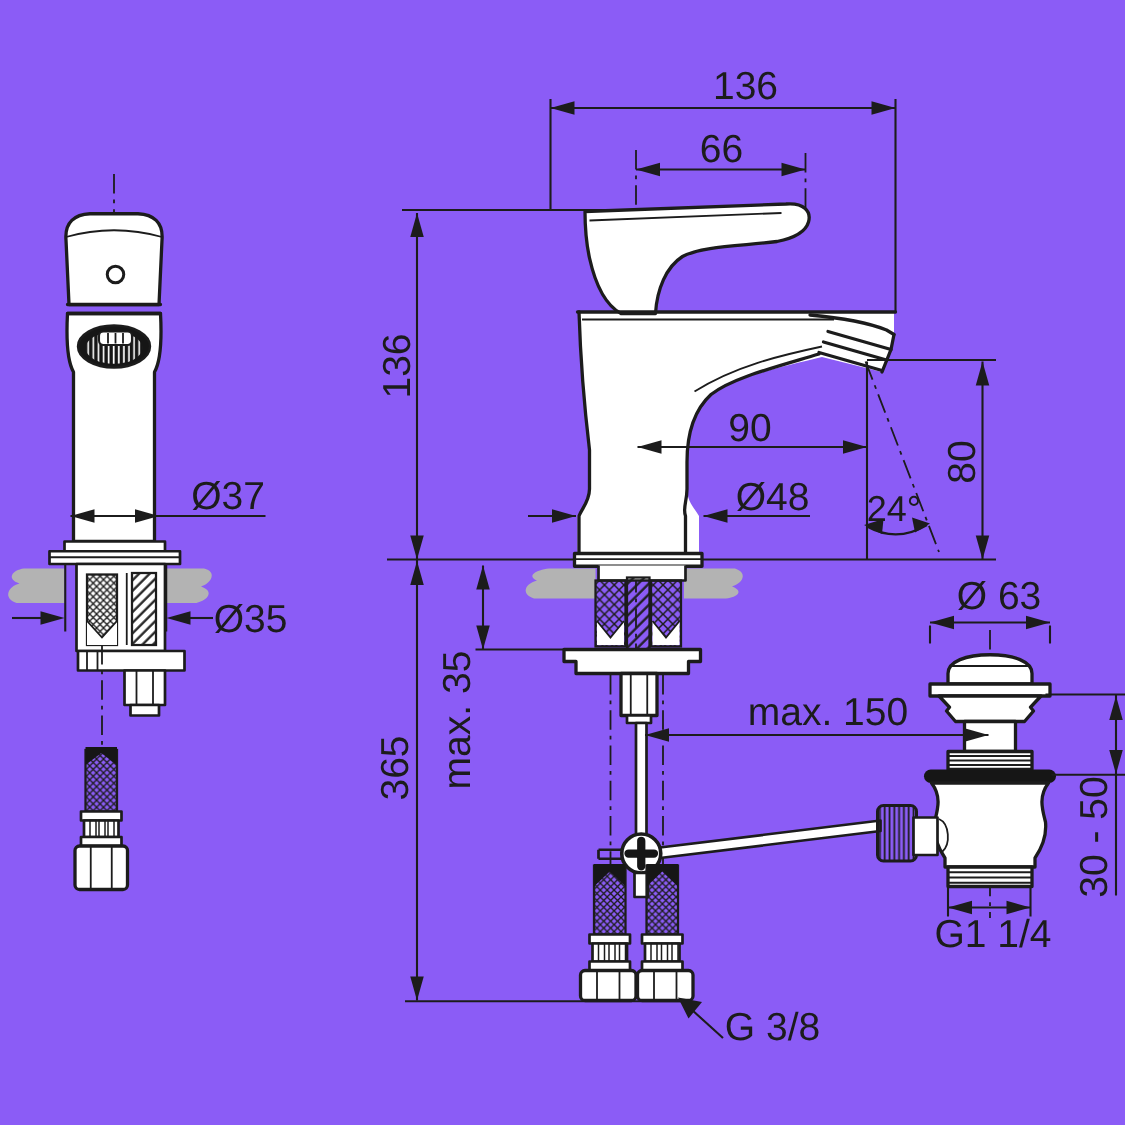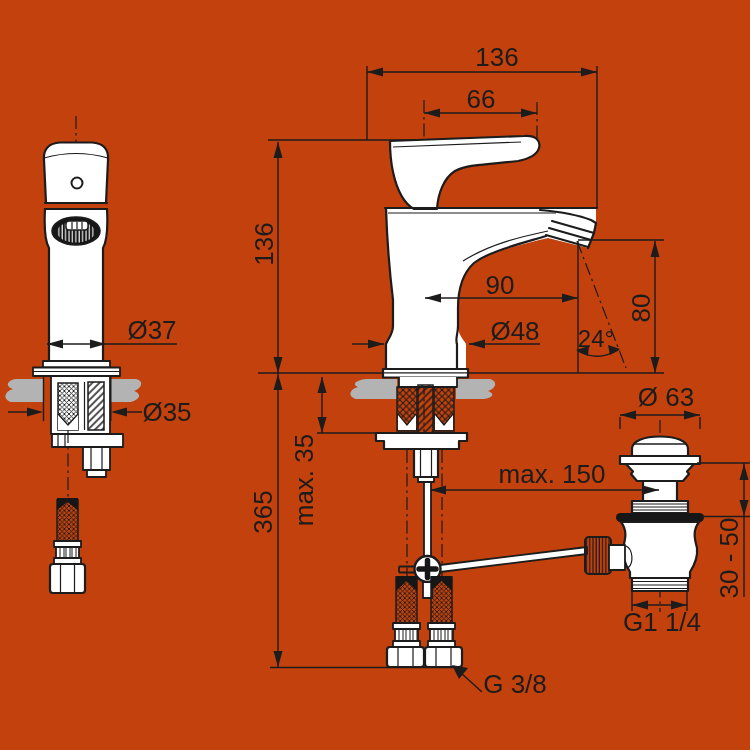--- a/index.html
+++ b/index.html
@@ -1,16 +1,16 @@
 <!DOCTYPE html>
 <html><head>
 <meta charset="utf-8">
 <style>
   html,body{margin:0;padding:0;background:#fff;}
-  .page{width:750px;height:750px;background:#c2410c;position:relative;overflow:hidden;}
+  .page{width:750px;height:750px;background:#8b5cf6;position:relative;overflow:hidden;}
   svg{display:block;}
   text{font-family:"Liberation Sans", sans-serif;fill:#1c1c1c;font-size:26px;}
   text.small{font-size:24px;}
   .ol{fill:#ffffff;stroke:#1c1c1c;stroke-width:2.2;stroke-linejoin:round;}
   .ol2{fill:#ffffff;stroke:#1c1c1c;stroke-width:1.8;stroke-linejoin:round;}
   .ln{stroke:#1c1c1c;stroke-width:2.2;fill:none;stroke-linejoin:round;stroke-linecap:round;}
   .thin{stroke:#1c1c1c;stroke-width:1.2;fill:none;}
   .dim{stroke:#1c1c1c;stroke-width:1.4;fill:none;}
   .dd{stroke:#1c1c1c;stroke-width:1.2;fill:none;stroke-dasharray:13 4 2.5 4;}
   .arr{fill:#1c1c1c;stroke:none;}

